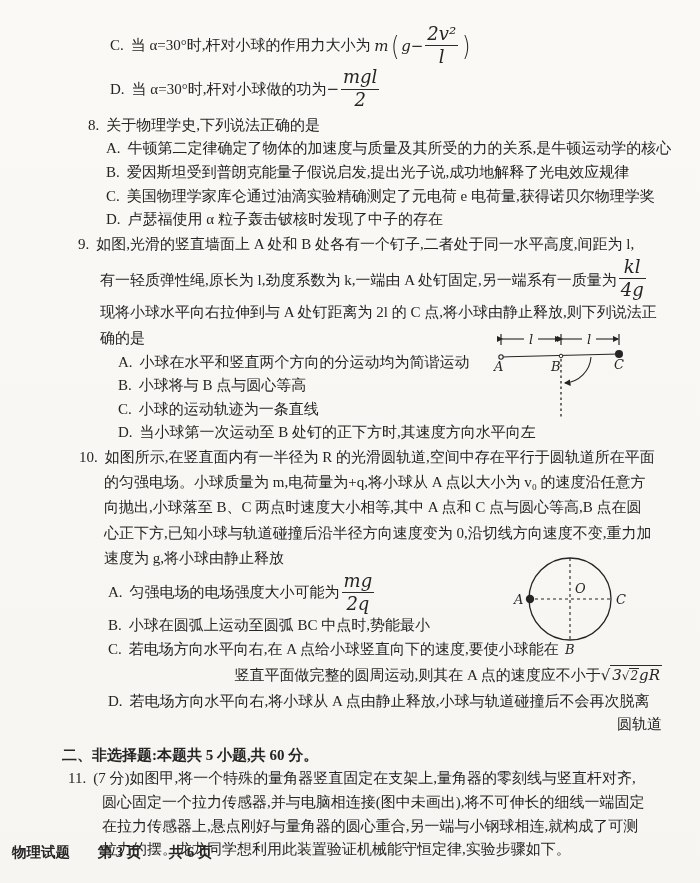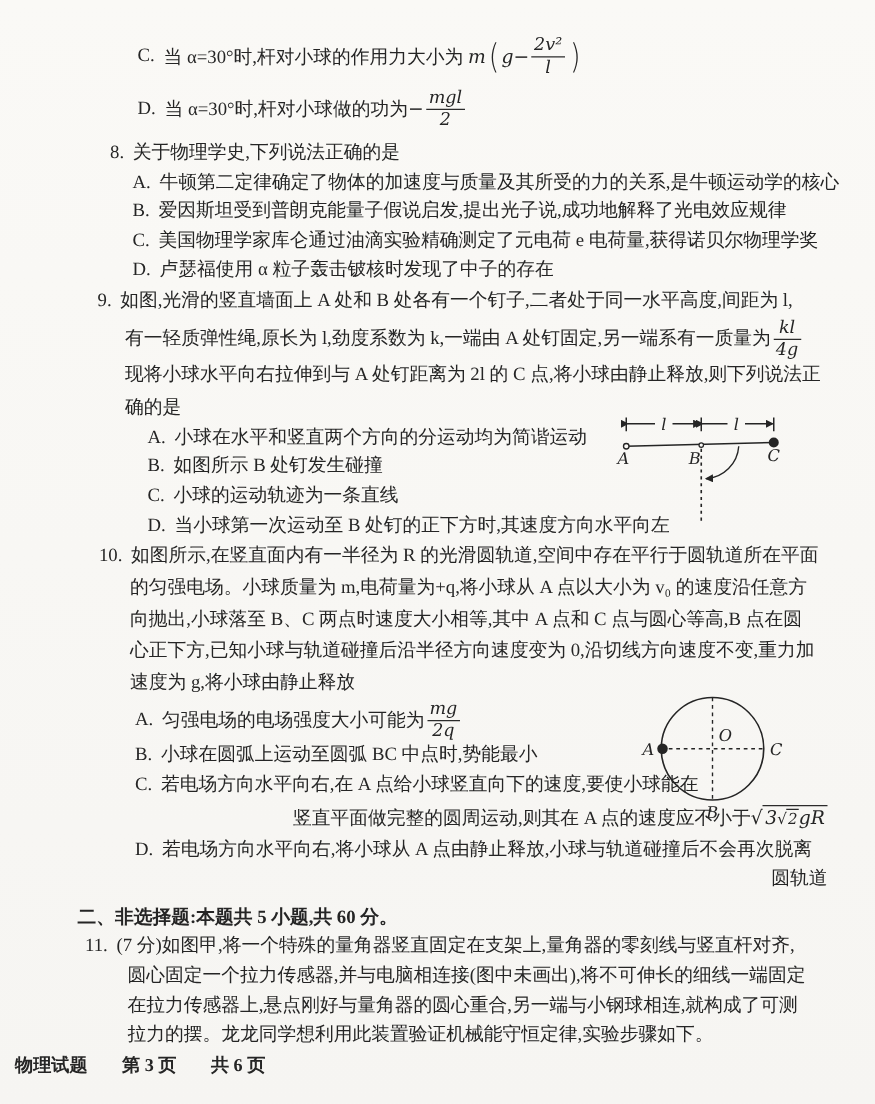--- a/index.html
+++ b/index.html
@@ -26,21 +26,21 @@
   .ind-q10n{padding-left:12px;text-align:center;}
   .ind-q10c{padding-left:44px;}
   .ind-q10o{padding-left:48px;}
   .ind-q10o2{padding-left:66px;text-align:right;}
   .ind-sec{padding-left:2px;}
   .ind-q11n{padding-left:8px;}
   .ind-q11c{padding-left:42px;}
   
   .mi{font-style:italic;font-family:"DejaVu Serif",serif;}
   .frac{display:inline-block;vertical-align:-0.62em;text-align:center;font-style:italic;
-        font-family:"DejaVu Serif",serif;font-size:14px;line-height:1.15;margin:0 2px;}
+        font-family:"DejaVu Serif",serif;font-size:18px;line-height:1.15;margin:0 2px;}
   .frac .num{display:block;border-bottom:1.2px solid #2b2b2b;padding:0 2px 0.5px;}
   .frac .den{display:block;padding:0.5px 2px 0;}
   .fline{display:flex;align-items:center;min-height:42px;white-space:nowrap;}
   .bp{font-family:"DejaVu Sans",sans-serif;font-size:27px;font-weight:300;line-height:1;margin:0 1px;transform:scaleX(0.8);}
   .sqrt{display:inline-block;white-space:nowrap;font-style:italic;font-family:"DejaVu Serif",serif;}
   .sqrt .rad{font-style:normal;font-family:"DejaVu Sans",sans-serif;}
   .sqrt .vinc{border-top:1.3px solid #2b2b2b;padding:0 2px;}
   .sqrt .inner{font-size:12px;}
   .sqrt .inner .vinc{border-top:1.1px solid #2b2b2b;padding:0 1px;}
   .gap8{height:7px;}
@@ -85,21 +85,21 @@
     <div class="ln ind-q8o"><span class="lbl">C.</span><span>美国物理学家库仑通过油滴实验精确测定了元电荷 e 电荷量,获得诺贝尔物理学奖</span></div>
     <div class="ln ind-q8o"><span class="lbl">D.</span><span>卢瑟福使用 α 粒子轰击铍核时发现了中子的存在</span></div>
 
     <div class="para">
       <div class="ln ind-q9n"><span class="qnum">9.</span><span>如图,光滑的竖直墙面上 A 处和 B 处各有一个钉子,二者处于同一水平高度,间距为 l,</span></div>
       <div class="ln ind-q9c"><span>有一轻质弹性绳,原长为 l,劲度系数为 k,一端由 A 处钉固定,另一端系有一质量为</span><span class="frac"><span class="num">kl</span><span class="den">4g</span></span></div>
       <div class="ln ind-q9c">现将小球水平向右拉伸到与 A 处钉距离为 2l 的 C 点,将小球由静止释放,则下列说法正</div>
       <div class="ln ind-q9c">确的是</div>
     </div>
     <div class="ln ind-q9o"><span class="lbl">A.</span><span>小球在水平和竖直两个方向的分运动均为简谐运动</span></div>
-    <div class="ln ind-q9o"><span class="lbl">B.</span><span>如图所示 B 处钉发生碰撞</span></div>
+    <div class="ln ind-q9o"><span class="lbl">B.</span><span>小球将与 B 点与圆心等高</span></div>
     <div class="ln ind-q9o"><span class="lbl">C.</span><span>小球的运动轨迹为一条直线</span></div>
     <div class="ln ind-q9o"><span class="lbl">D.</span><span>当小球第一次运动至 B 处钉的正下方时,其速度方向水平向左</span></div>
 
     <div class="para">
       <div class="ln ind-q10n"><span class="qnum">10.</span><span>如图所示,在竖直面内有一半径为 R 的光滑圆轨道,空间中存在平行于圆轨道所在平面</span></div>
       <div class="ln ind-q10c">的匀强电场。小球质量为 m,电荷量为+q,将小球从 A 点以大小为 v₀ 的速度沿任意方</div>
       <div class="ln ind-q10c">向抛出,小球落至 B、C 两点时速度大小相等,其中 A 点和 C 点与圆心等高,B 点在圆</div>
       <div class="ln ind-q10c">心正下方,已知小球与轨道碰撞后沿半径方向速度变为 0,沿切线方向速度不变,重力加</div>
       <div class="ln ind-q10c">速度为 g,将小球由静止释放</div>
     </div>

